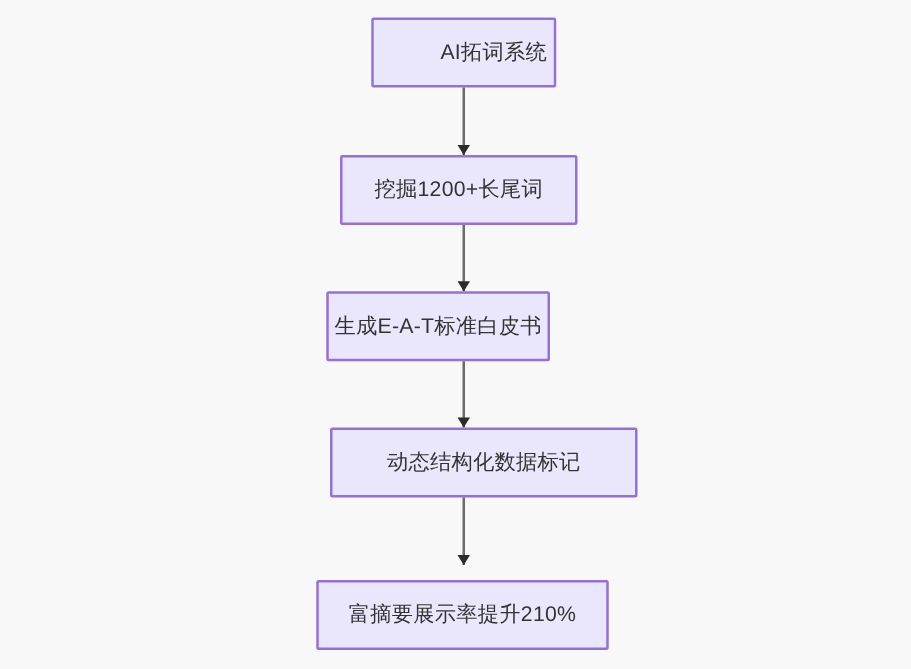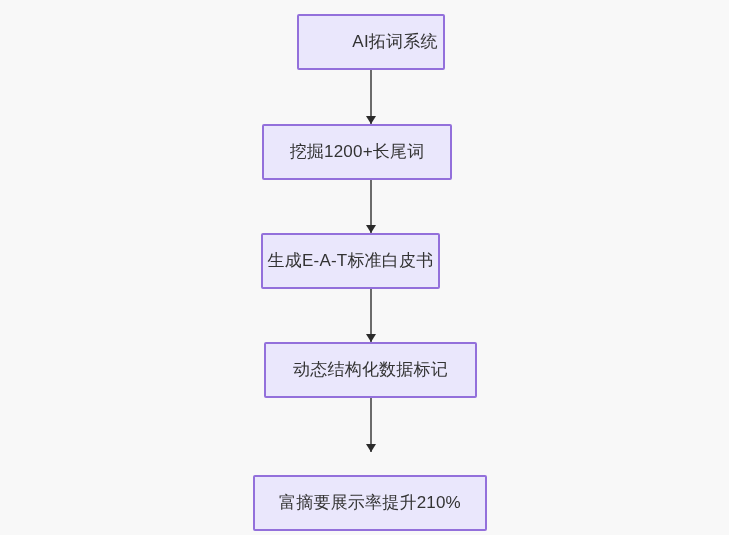--- a/index.html
+++ b/index.html
@@ -62,44 +62,44 @@
 
   <div class="node" id="node-1" style="left: 297px; top: 14px; width: 148px; height: 56px; background: rgb(234, 231, 252); border-color: rgb(147, 112, 219); color: rgb(51, 51, 51); padding-left: 48px;">
     <span>AI拓词系统</span>
   </div>
 
   <div class="edge" id="edge-1" style="left: 371px; top: 70px;">
     <div class="edge-line" style="height: 54px; background: rgb(107, 107, 107);"></div>
     <div class="edge-head" style="top: 46px;"></div>
   </div>
 
-  <div class="node" id="node-2" style="left: 262px; top: 124px; width: 190px; height: 56px; background: rgb(234, 231, 252); border-color: rgb(147, 112, 219); color: rgb(51, 51, 51);">
+  <div class="node" id="node-2" style="left: 272px; top: 124px; width: 190px; height: 56px; background: rgb(234, 231, 252); border-color: rgb(147, 112, 219); color: rgb(51, 51, 51);">
     <span>挖掘1200+长尾词</span>
   </div>
 
   <div class="edge" id="edge-2" style="left: 371px; top: 180px;">
     <div class="edge-line" style="height: 53px; background: rgb(107, 107, 107);"></div>
     <div class="edge-head" style="top: 45px;"></div>
   </div>
 
   <div class="node" id="node-3" style="left: 261px; top: 233px; width: 179px; height: 56px; background: rgb(234, 231, 252); border-color: rgb(147, 112, 219); color: rgb(51, 51, 51);">
     <span>生成E-A-T标准白皮书</span>
   </div>
 
   <div class="edge" id="edge-3" style="left: 371px; top: 289px;">
     <div class="edge-line" style="height: 53px; background: rgb(107, 107, 107);"></div>
     <div class="edge-head" style="top: 45px;"></div>
   </div>
 
-  <div class="node" id="node-4" style="left: 264px; top: 342px; width: 213px; height: 56px; background: rgb(234, 231, 252); border-color: rgb(147, 112, 219); color: rgb(51, 51, 51);">
+  <div class="node" id="node-4" style="left: 264px; top: 342px; width: 246px; height: 56px; background: rgb(234, 231, 252); border-color: rgb(147, 112, 219); color: rgb(51, 51, 51);">
     <span>动态结构化数据标记</span>
   </div>
 
   <div class="edge" id="edge-4" style="left: 371px; top: 398px;">
     <div class="edge-line" style="height: 54px; background: rgb(107, 107, 107);"></div>
     <div class="edge-head" style="top: 46px;"></div>
   </div>
 
-  <div class="node" id="node-5" style="left: 253px; top: 475px; width: 234px; height: 56px; background: rgb(234, 231, 252); border-color: rgb(147, 112, 219); color: rgb(51, 51, 51);">
+  <div class="node" id="node-5" style="left: 253px; top: 464px; width: 234px; height: 56px; background: rgb(234, 231, 252); border-color: rgb(147, 112, 219); color: rgb(51, 51, 51);">
     <span>富摘要展示率提升210%</span>
   </div>
 
 </div>
 
 </body></html>

